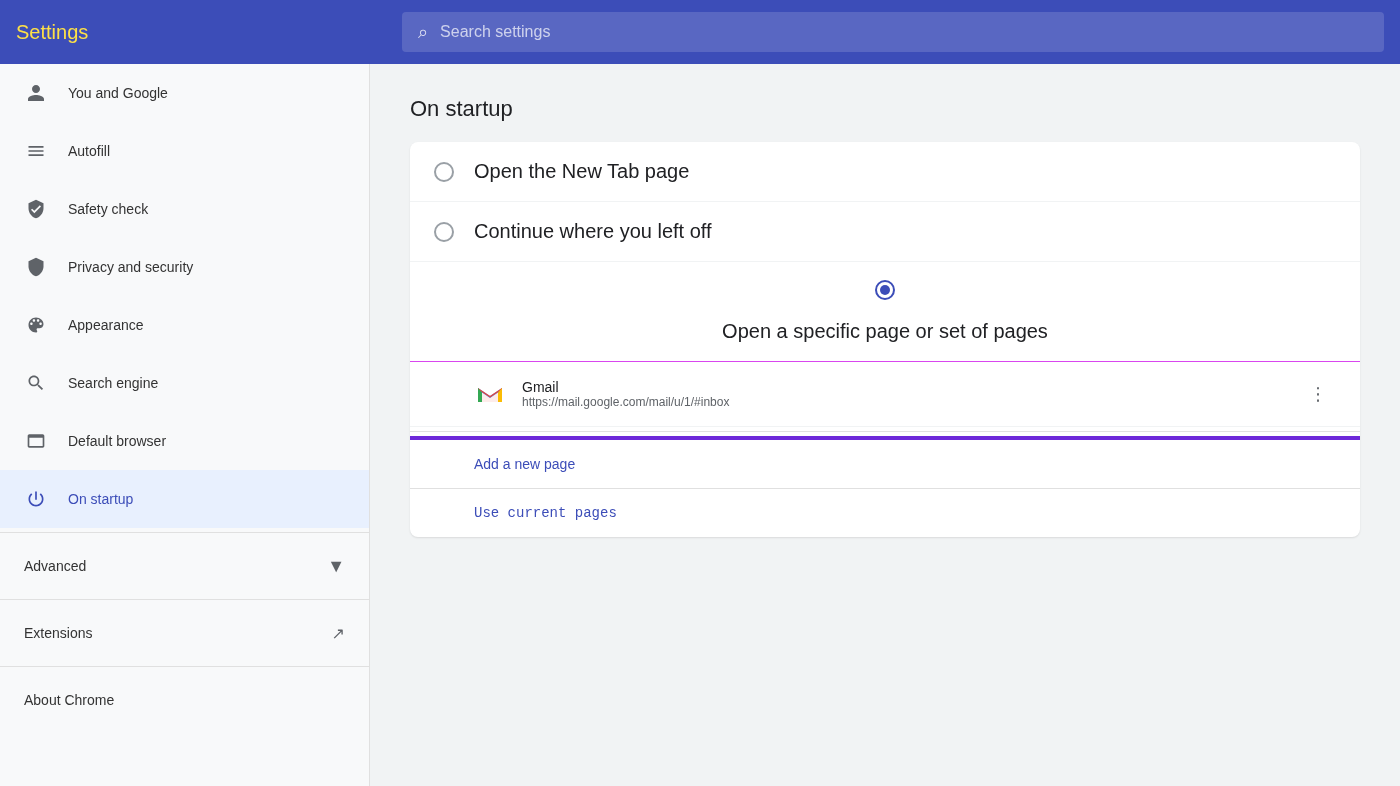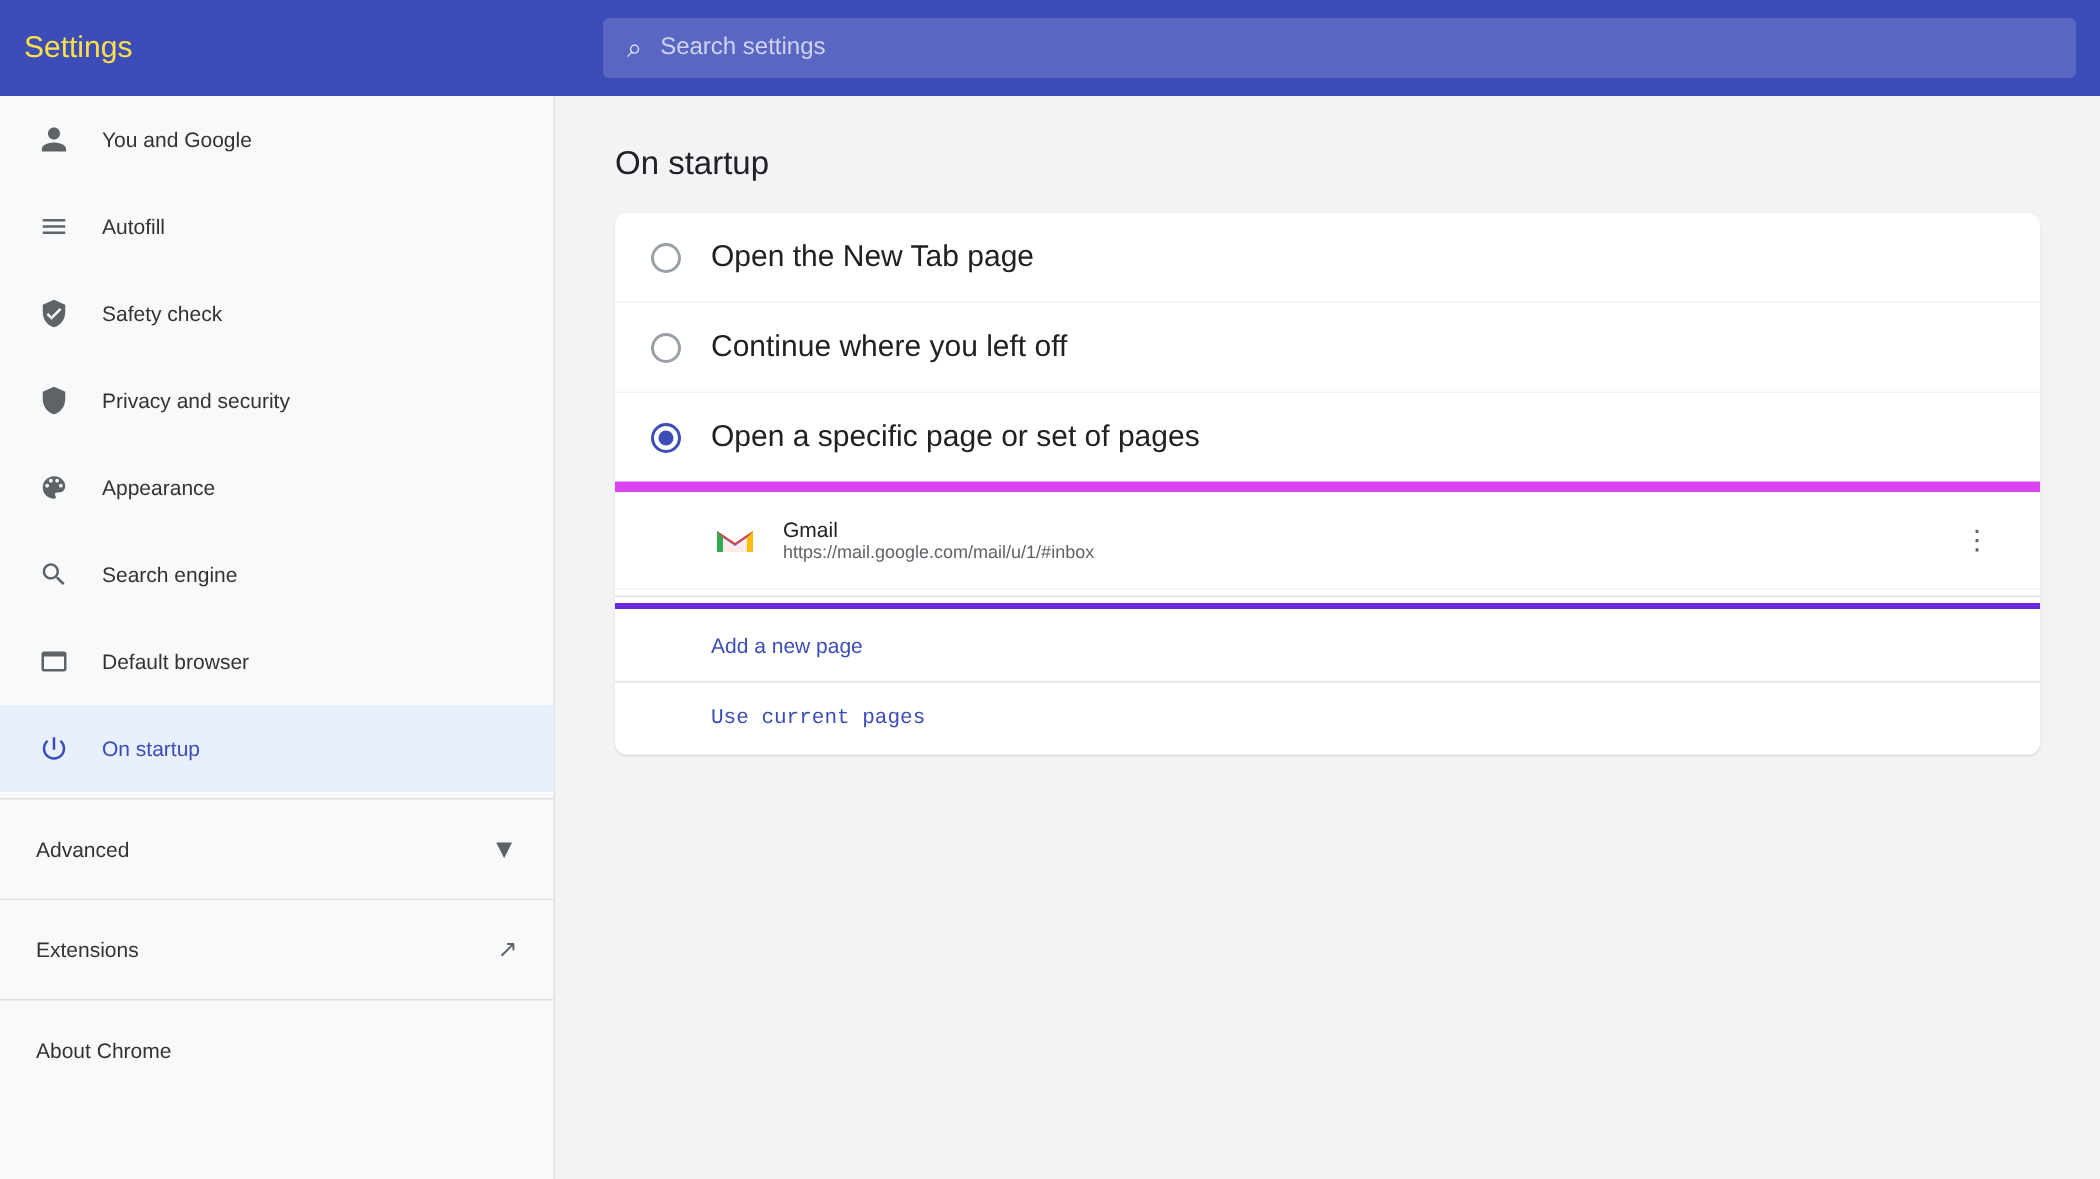--- a/index.html
+++ b/index.html
@@ -330,21 +330,21 @@
       <div class="radio-option">
         <div class="radio-circle"></div>
         <span class="radio-label">Open the New Tab page</span>
       </div>
 
       <div class="radio-option">
         <div class="radio-circle"></div>
         <span class="radio-label">Continue where you left off</span>
       </div>
 
-      <div class="radio-option" style="border-bottom:7px solid #d946ef;">
+      <div class="radio-option" style="border-bottom:1px solid #d946ef;flex-direction:column;">
         <div class="radio-circle checked"></div>
         <span class="radio-label">Open a specific page or set of pages</span>
       </div>
 
       <div class="startup-page-entry">
 
         <svg class="gmail-icon" viewBox="0 0 32 32" xmlns="http://www.w3.org/2000/svg">
           <rect width="32" height="32" rx="2" fill="white"></rect>
           <path d="M4 10l12 8 12-8v14H4z" fill="#EA4335" opacity="0.1"></path>
           <path d="M4 10v14h4V14.5l8 5.5 8-5.5V24h4V10L16 18 4 10z" fill="#4285F4"></path>

